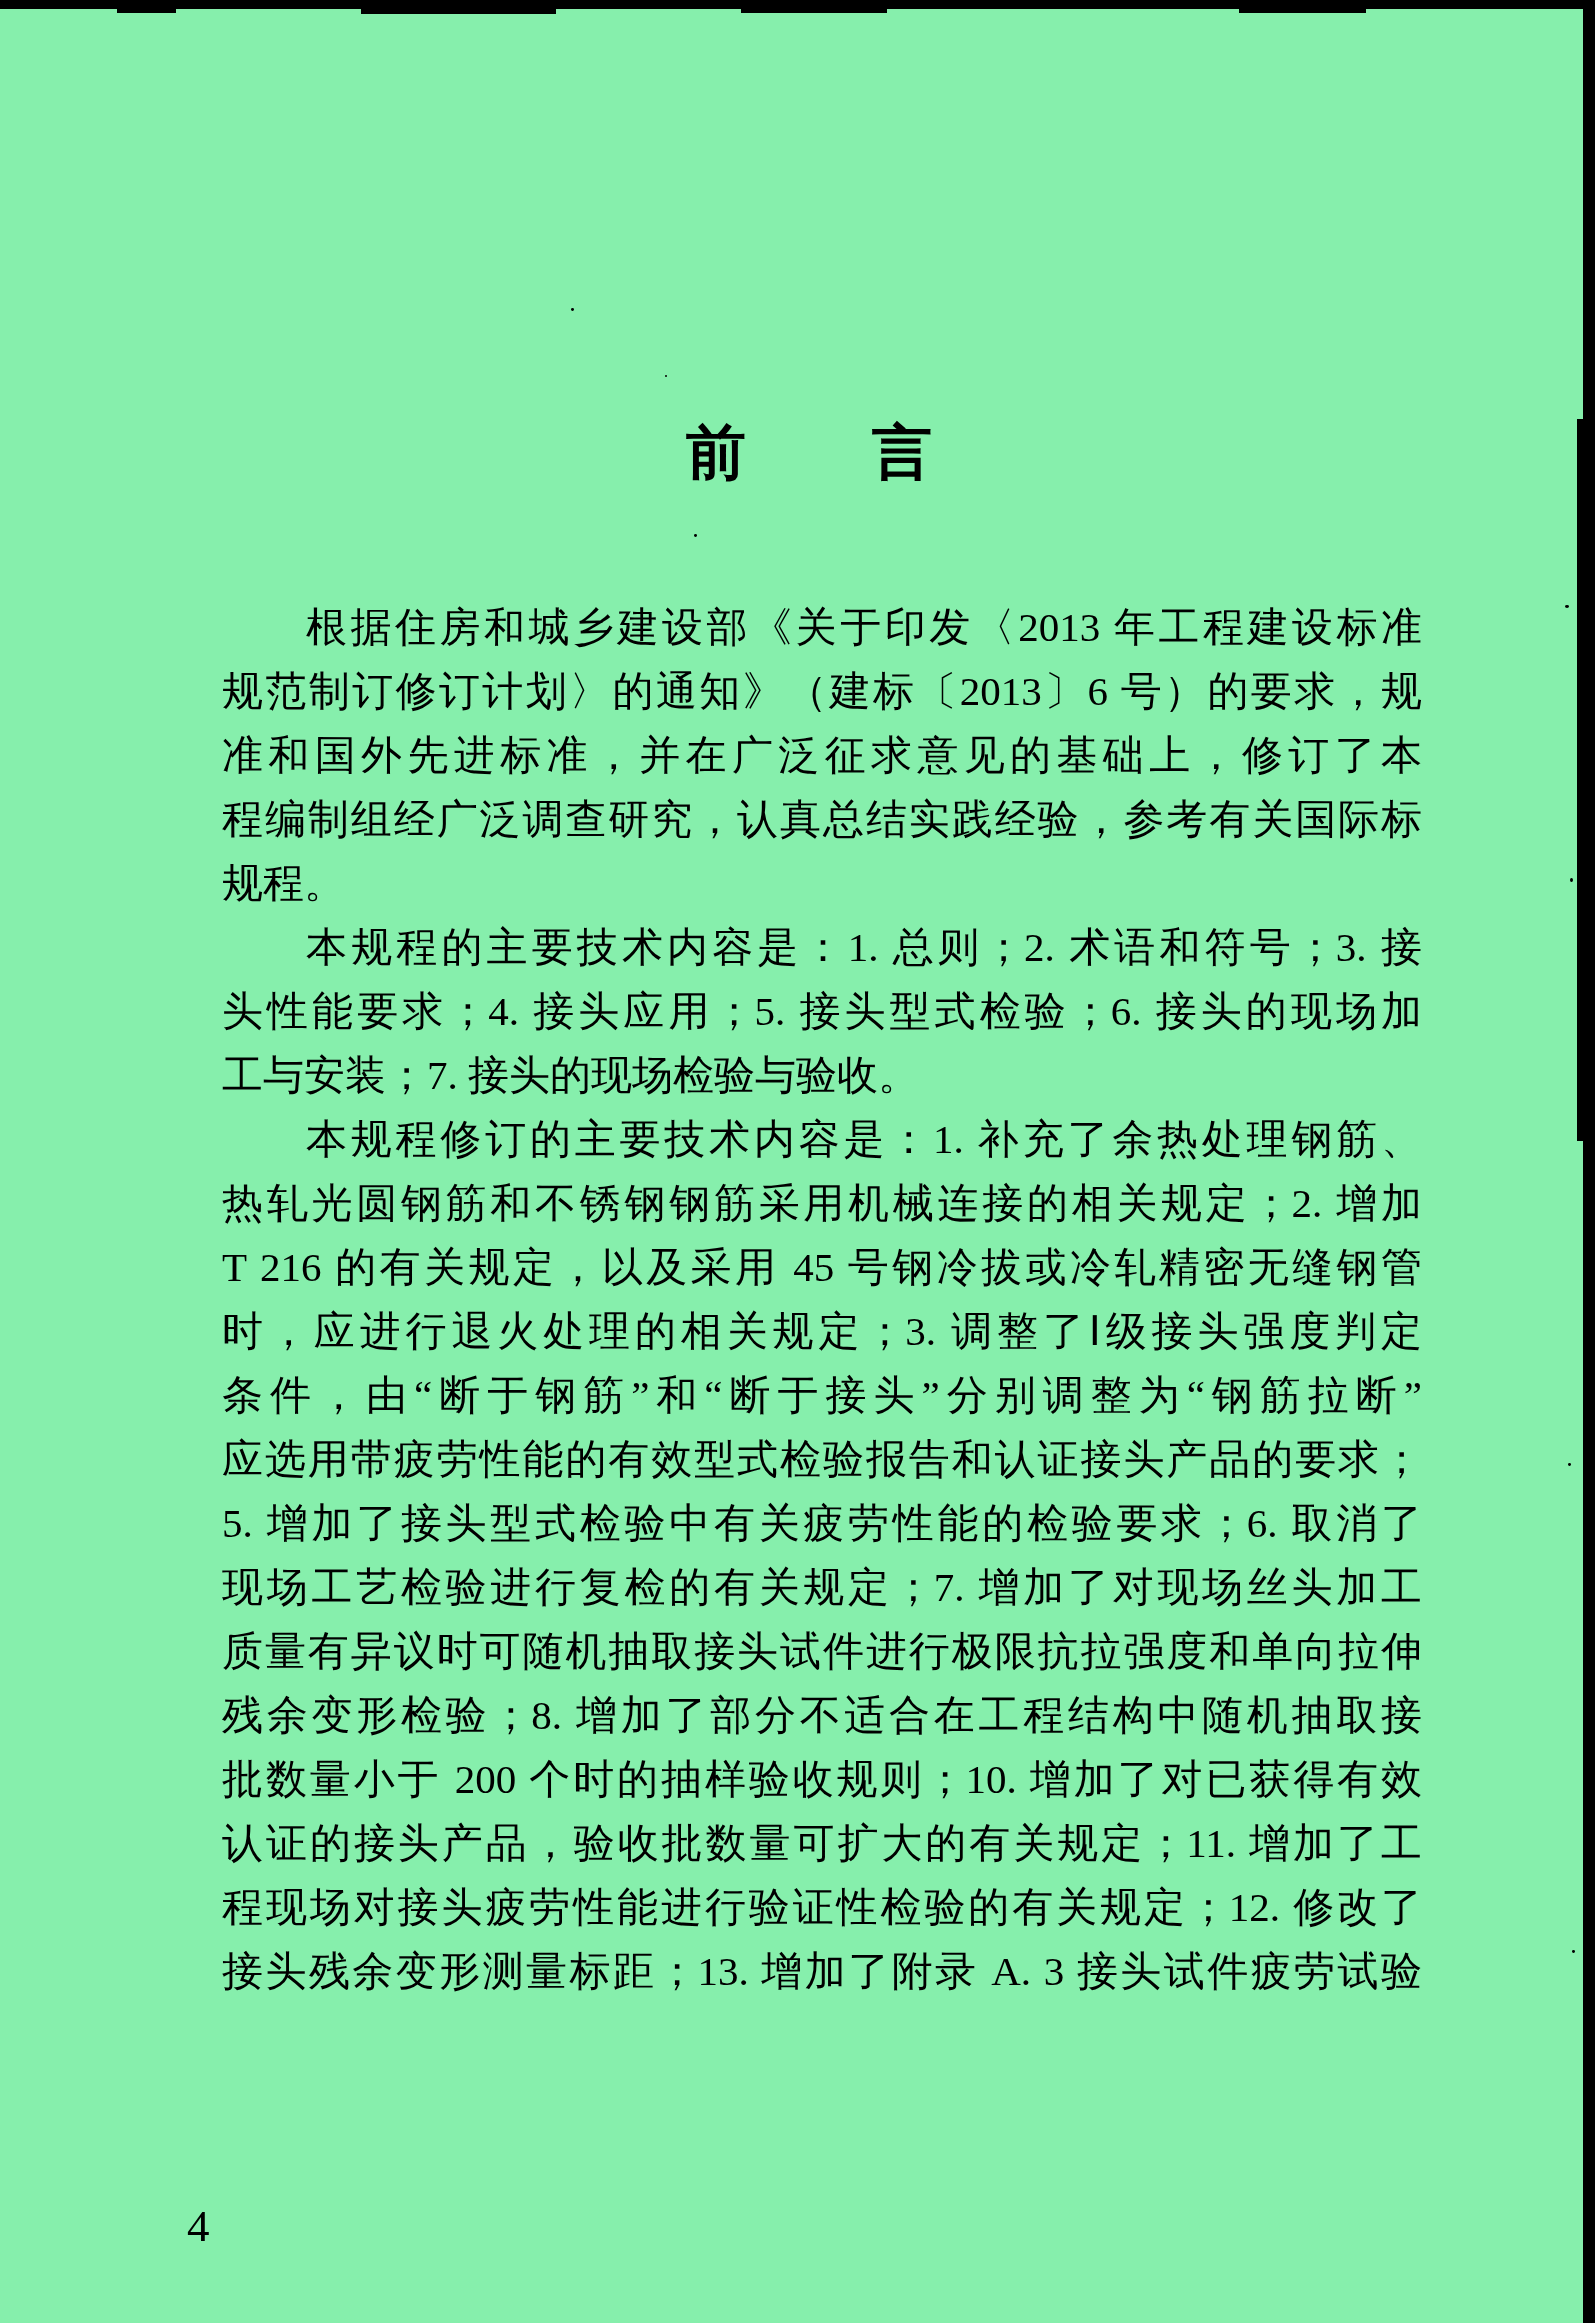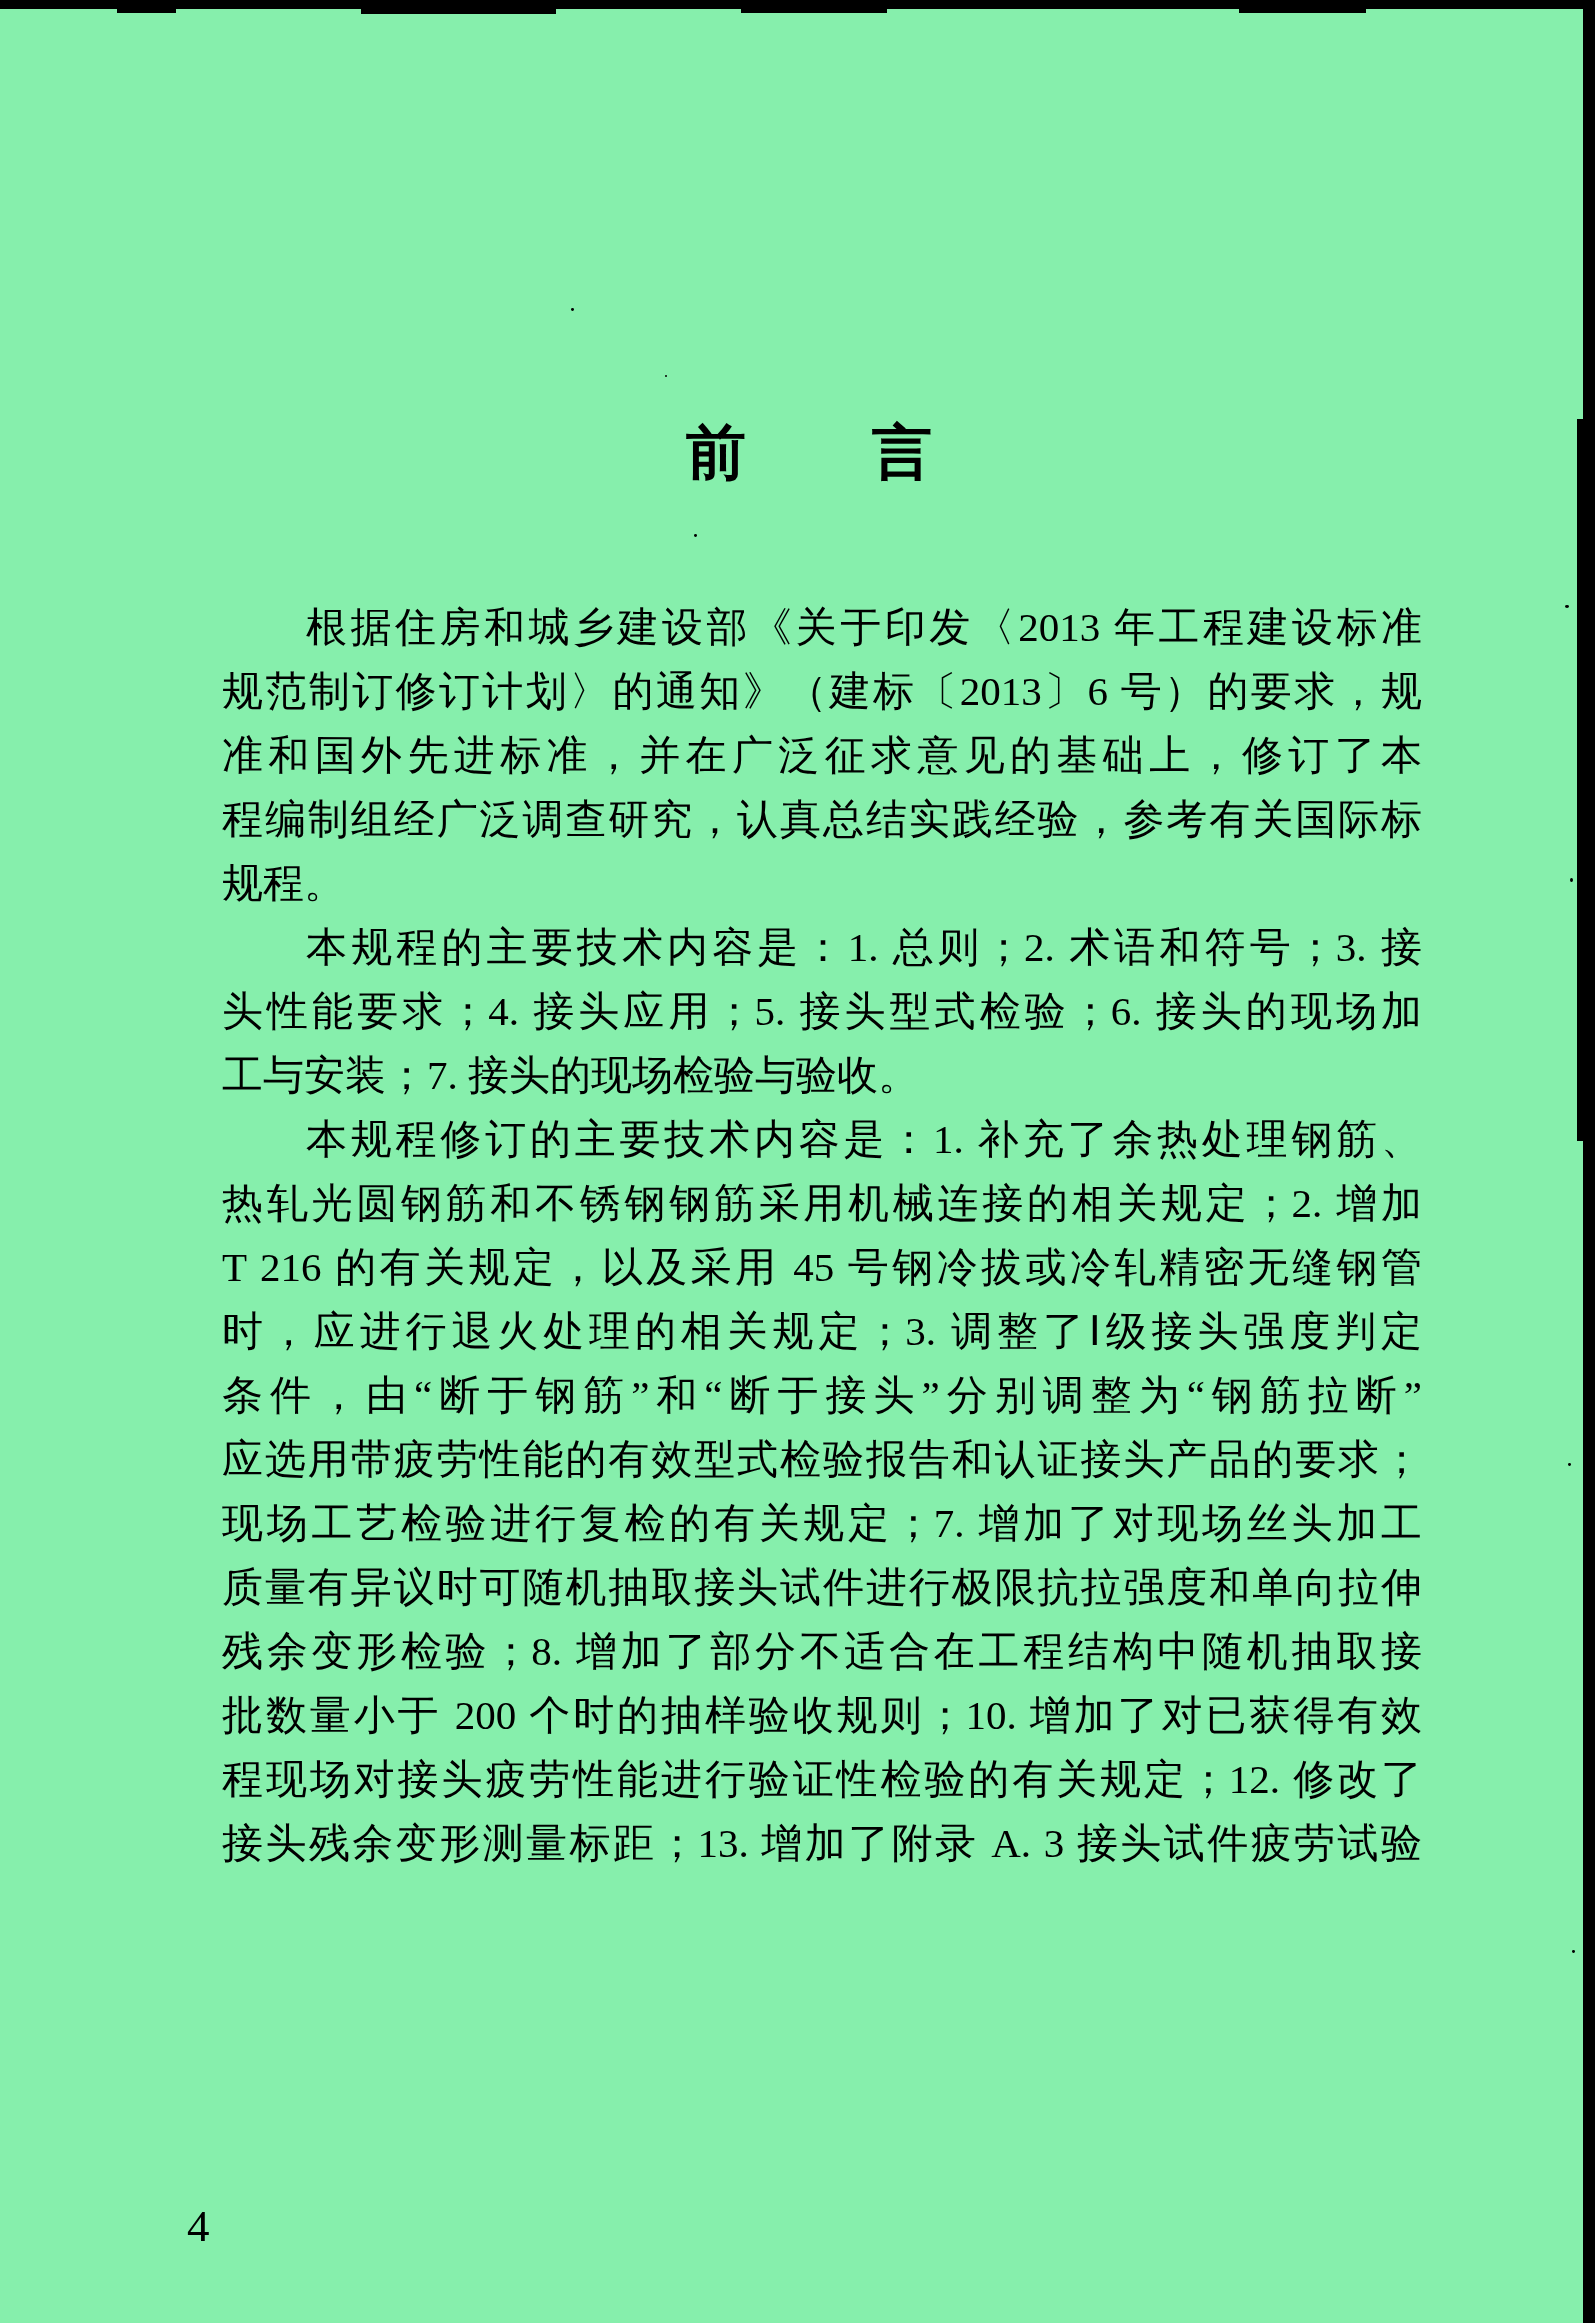--- a/index.html
+++ b/index.html
@@ -110,23 +110,25 @@
       <div class="line short">规程。</div>
       <div class="line indent">本规程的主要技术内容是：1. 总则；2. 术语和符号；3. 接</div>
       <div class="line">头性能要求；4. 接头应用；5. 接头型式检验；6. 接头的现场加</div>
       <div class="line short">工与安装；7. 接头的现场检验与验收。</div>
       <div class="line indent">本规程修订的主要技术内容是：1. 补充了余热处理钢筋、</div>
       <div class="line">热轧光圆钢筋和不锈钢钢筋采用机械连接的相关规定；2. 增加</div>
       <div class="line">T 216 的有关规定，以及采用 45 号钢冷拔或冷轧精密无缝钢管</div>
       <div class="line">时，应进行退火处理的相关规定；3. 调整了Ⅰ级接头强度判定</div>
       <div class="line">条件，由“断于钢筋”和“断于接头”分别调整为“钢筋拉断”</div>
       <div class="line">应选用带疲劳性能的有效型式检验报告和认证接头产品的要求；</div>
+      <div class="line">5. 增加了接头型式检验中有关疲劳性能的检验要求；6. 取消了</div>
       <div class="line">现场工艺检验进行复检的有关规定；7. 增加了对现场丝头加工</div>
       <div class="line">质量有异议时可随机抽取接头试件进行极限抗拉强度和单向拉伸</div>
       <div class="line">残余变形检验；8. 增加了部分不适合在工程结构中随机抽取接</div>
       <div class="line">批数量小于 200 个时的抽样验收规则；10. 增加了对已获得有效</div>
+      <div class="line">认证的接头产品，验收批数量可扩大的有关规定；11. 增加了工</div>
       <div class="line">程现场对接头疲劳性能进行验证性检验的有关规定；12. 修改了</div>
       <div class="line">接头残余变形测量标距；13. 增加了附录 A. 3 接头试件疲劳试验</div>
     </div>
 
   <div class="page-number">4</div>
 </div>
 
 
 </body></html>

